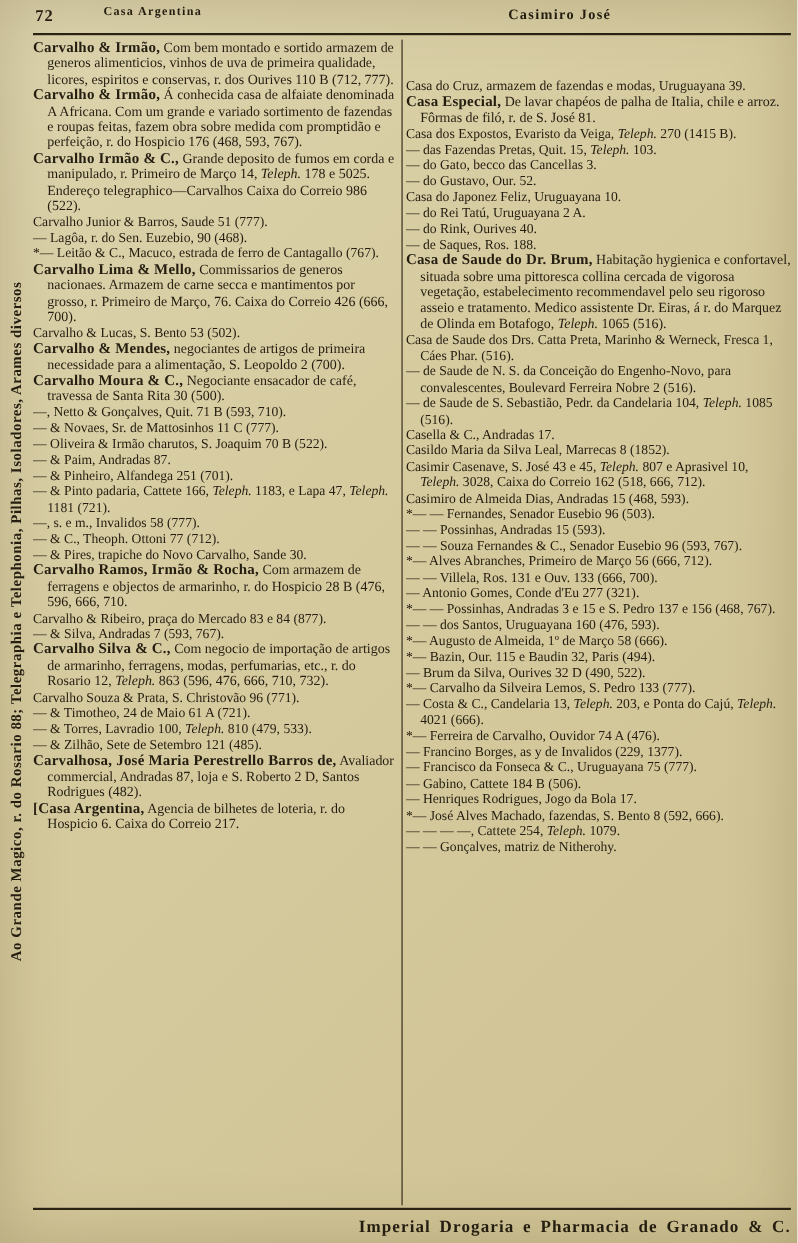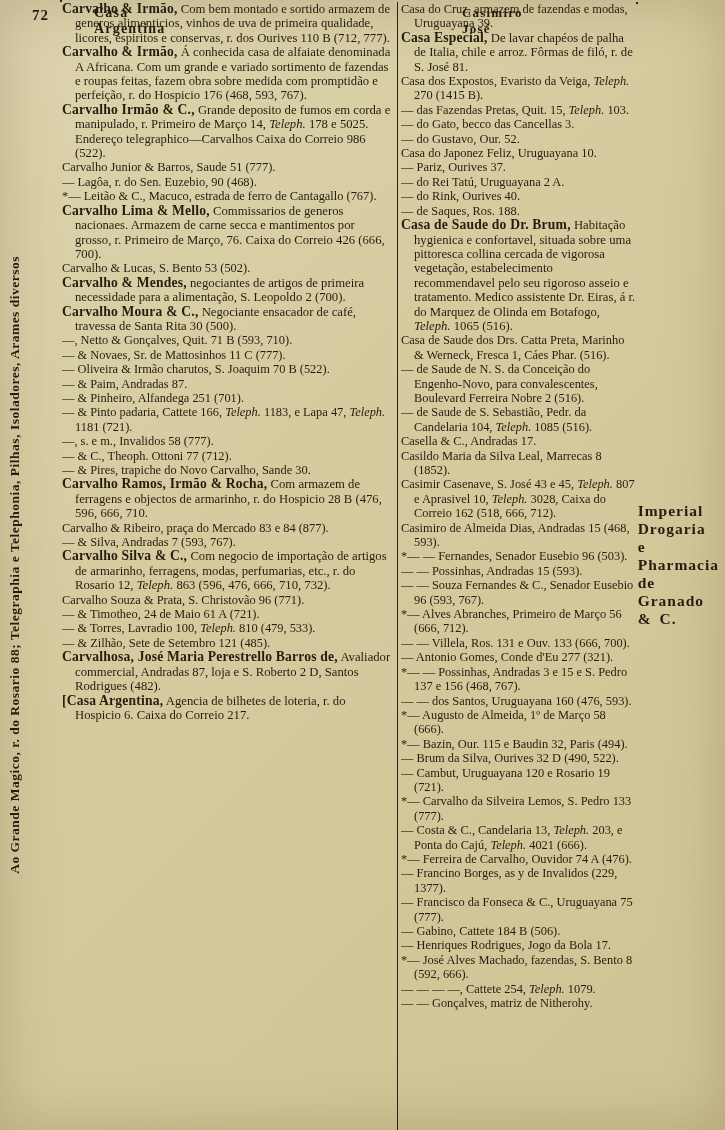--- a/index.html
+++ b/index.html
@@ -21,51 +21,51 @@
     writing-mode:vertical-rl;
     transform:rotate(180deg);
     font-weight:bold;
     font-size:13.5px;
     letter-spacing:.5px;
     white-space:nowrap;
     color:#241d10;
   }
   .content{
     position:absolute;left:30px;top:0;right:6px;bottom:0;
-    display:flex;flex-direction:row;
+    display:flex;flex-direction:column;
   }
   .header{
     position:relative;height:30px;flex:0 0 30px;
   }
   .page-number{
     position:absolute;left:2px;top:7px;
     font-weight:bold;font-size:15px;letter-spacing:1px;
   }
   .guide-left{
     position:absolute;left:64px;top:5px;
-    font-weight:bold;font-size:14px;letter-spacing:1.2px;
+    font-weight:bold;font-size:11px;letter-spacing:1.2px;
   }
   .guide-right{
     position:absolute;left:432px;top:5px;
     font-weight:bold;font-size:13px;letter-spacing:1.2px;
   }
   .hrule{
     flex:0 0 2px;height:2px;background:#2a2213;margin:0 0 2px 0;
   }
   .cols{
     flex:1 1 auto;display:flex;overflow:hidden;padding-top:2px;
   }
   .col{
     overflow:hidden;
   }
   .col.left{flex:0 0 332px;}
   .divider{
     flex:0 0 1px;background:#2a2213;margin:0 3px 0 3px;
   }
-  .col.right{flex:1 1 auto;}
+  .col.right{flex:1 1 auto;margin-top:35px;}
   .entry{
     margin:0;
     font-size:12.4px;
     line-height:14.4px;
     padding-left:13px;
     text-indent:-13px;
     text-align:left;
   }
   .entry .lead{
     font-weight:bold;
@@ -140,21 +140,20 @@
         </div>
       <div class="divider"></div>
       <div class="col right" id="col-right">
           <p class="entry"><span>Casa do Cruz, armazem de fazendas e modas, Uruguayana 39.</span></p>
           <p class="entry featured"><span class="lead">Casa Especial,</span><span> De lavar chapéos de palha de Italia, chile e arroz. Fôrmas de filó, r. de S. José 81.</span></p>
           <p class="entry"><span>Casa dos Expostos, Evaristo da Veiga, <i>Teleph.</i> 270 (1415 B).</span></p>
           <p class="entry"><span>— das Fazendas Pretas, Quit. 15, <i>Teleph.</i> 103.</span></p>
           <p class="entry"><span>— do Gato, becco das Cancellas 3.</span></p>
           <p class="entry"><span>— do Gustavo, Our. 52.</span></p>
           <p class="entry"><span>Casa do Japonez Feliz, Uruguayana 10.</span></p>
-          <p class="entry"><span>— Pariz, Ourives 37.</span></p>
           <p class="entry"><span>— do Rei Tatú, Uruguayana 2 A.</span></p>
           <p class="entry"><span>— do Rink, Ourives 40.</span></p>
           <p class="entry"><span>— de Saques, Ros. 188.</span></p>
           <p class="entry featured"><span class="lead">Casa de Saude do Dr. Brum,</span><span> Habitação hygienica e confortavel, situada sobre uma pittoresca collina cercada de vigorosa vegetação, estabelecimento recommendavel pelo seu rigoroso asseio e tratamento. Medico assistente Dr. Eiras, á r. do Marquez de Olinda em Botafogo, <i>Teleph.</i> 1065 (516).</span></p>
           <p class="entry"><span>Casa de Saude dos Drs. Catta Preta, Marinho &amp; Werneck, Fresca 1, Cáes Phar. (516).</span></p>
           <p class="entry"><span>— de Saude de N. S. da Conceição do Engenho-Novo, para convalescentes, Boulevard Ferreira Nobre 2 (516).</span></p>
           <p class="entry"><span>— de Saude de S. Sebastião, Pedr. da Candelaria 104, <i>Teleph.</i> 1085 (516).</span></p>
           <p class="entry"><span>Casella &amp; C., Andradas 17.</span></p>
           <p class="entry"><span>Casildo Maria da Silva Leal, Marrecas 8 (1852).</span></p>
           <p class="entry"><span>Casimir Casenave, S. José 43 e 45, <i>Teleph.</i> 807 e Aprasivel 10, <i>Teleph.</i> 3028, Caixa do Correio 162 (518, 666, 712).</span></p>
@@ -163,21 +162,20 @@
           <p class="entry"><span>— — Possinhas, Andradas 15 (593).</span></p>
           <p class="entry"><span>— — Souza Fernandes &amp; C., Senador Eusebio 96 (593, 767).</span></p>
           <p class="entry"><span>*— Alves Abranches, Primeiro de Março 56 (666, 712).</span></p>
           <p class="entry"><span>— — Villela, Ros. 131 e Ouv. 133 (666, 700).</span></p>
           <p class="entry"><span>— Antonio Gomes, Conde d'Eu 277 (321).</span></p>
           <p class="entry"><span>*— — Possinhas, Andradas 3 e 15 e S. Pedro 137 e 156 (468, 767).</span></p>
           <p class="entry"><span>— — dos Santos, Uruguayana 160 (476, 593).</span></p>
           <p class="entry"><span>*— Augusto de Almeida, 1º de Março 58 (666).</span></p>
           <p class="entry"><span>*— Bazin, Our. 115 e Baudin 32, Paris (494).</span></p>
           <p class="entry"><span>— Brum da Silva, Ourives 32 D (490, 522).</span></p>
-          <p class="entry"><span>— Cambut, Uruguayana 120 e Rosario 19 (721).</span></p>
           <p class="entry"><span>*— Carvalho da Silveira Lemos, S. Pedro 133 (777).</span></p>
           <p class="entry"><span>— Costa &amp; C., Candelaria 13, <i>Teleph.</i> 203, e Ponta do Cajú, <i>Teleph.</i> 4021 (666).</span></p>
           <p class="entry"><span>*— Ferreira de Carvalho, Ouvidor 74 A (476).</span></p>
           <p class="entry"><span>— Francino Borges, as y de Invalidos (229, 1377).</span></p>
           <p class="entry"><span>— Francisco da Fonseca &amp; C., Uruguayana 75 (777).</span></p>
           <p class="entry"><span>— Gabino, Cattete 184 B (506).</span></p>
           <p class="entry"><span>— Henriques Rodrigues, Jogo da Bola 17.</span></p>
           <p class="entry"><span>*— José Alves Machado, fazendas, S. Bento 8 (592, 666).</span></p>
           <p class="entry"><span>— — — —, Cattete 254, <i>Teleph.</i> 1079.</span></p>
           <p class="entry"><span>— — Gonçalves, matriz de Nitherohy.</span></p>

